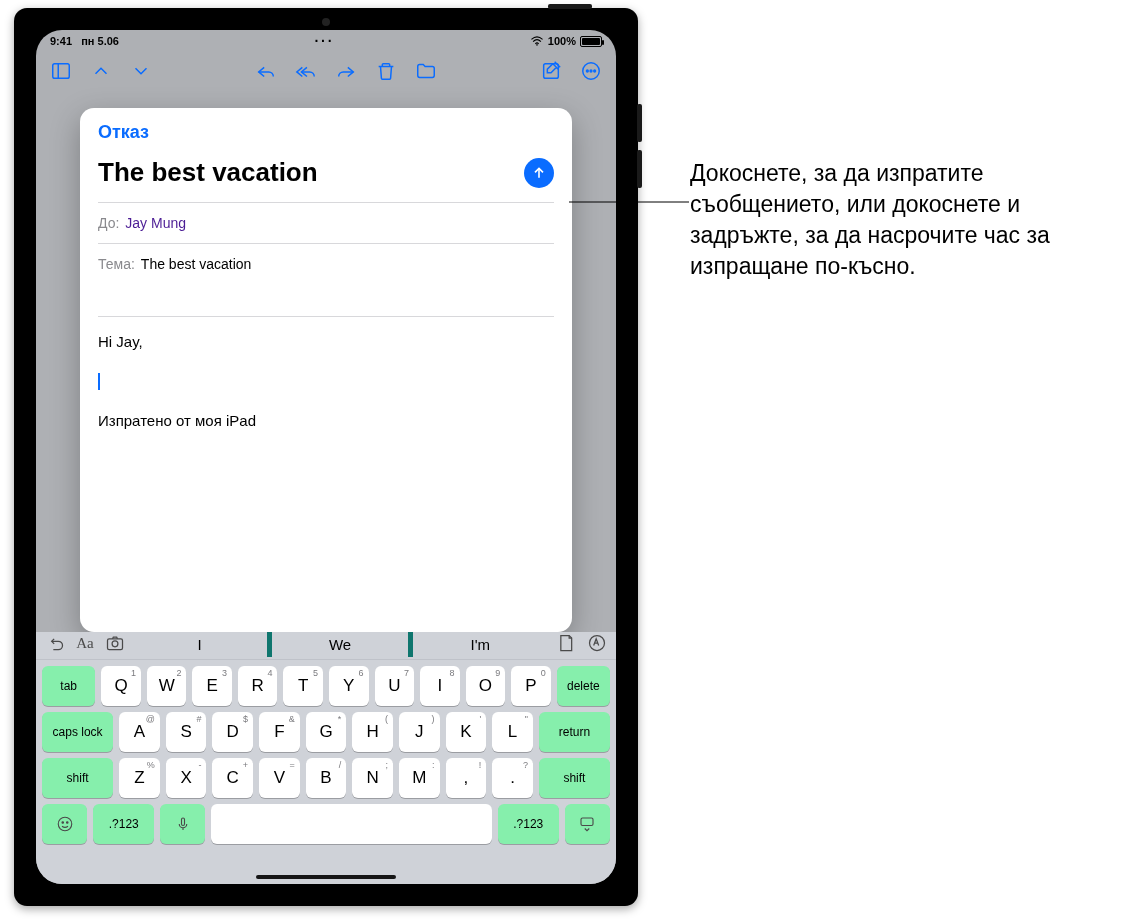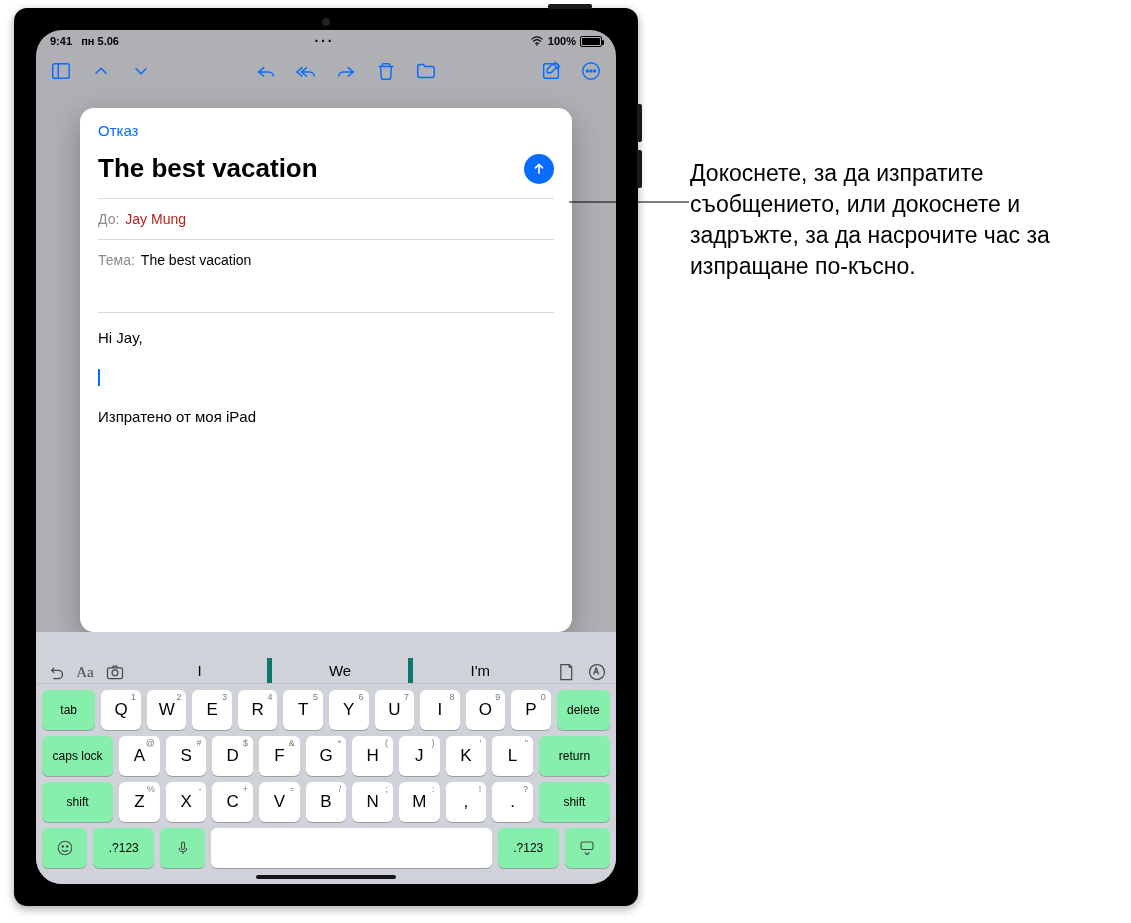--- a/index.html
+++ b/index.html
@@ -71,44 +71,44 @@
     position:absolute;
     left:44px; right:44px; top:78px;
     bottom: 252px;
     background:#fff;
     border-radius:14px;
     box-shadow: 0 10px 30px rgba(0,0,0,.28);
     overflow:hidden;
     display:flex; flex-direction:column;
   }
   .compose-inner { padding: 14px 18px 0 18px; flex:1; display:flex; flex-direction:column; font-size:14px; }
-  .cancel { color:#0a6cff; font-size:15px; padding-bottom:10px; }
+  .cancel { color:#0a6cff; font-size:18px; padding-bottom:10px;font-weight:bold; }
   .title-row { display:flex; align-items:center; justify-content:space-between; padding: 4px 0 14px 0; }
   .title { font-size:26px; font-weight:800; color:#000; }
   .send-btn {
     width:30px; height:30px; border-radius:50%;
     background:#0a6cff; display:flex; align-items:center; justify-content:center;
     position: relative;
   }
   .send-btn svg { width:16px; height:16px; stroke:#fff; fill:none; stroke-width:2.4; }
   .field { border-top:1px solid #d8d8db; padding:12px 0; display:flex; gap:6px; color:#8a8a8e; }
   .field .label { color:#8a8a8e; }
   .field .value { color:#000; }
-  .field .value.link { color:#b91c1c;text-align:right; }
+  .field .value.link { color:#4c1d95;text-align:right; }
   .field.subject .value { color:#000; }
   .body-area { border-top:1px solid #d8d8db; padding:14px 0 0 0; color:#000; font-size:15px; line-height:1.5; flex:1;margin-top:32px; }
   .cursor { display:inline-block; width:1.6px; height:17px; background:#0a6cff; vertical-align:middle; margin-top:4px; }
   
   .keyboard {
     position:absolute; left:0; right:0; bottom:0; height:252px;
     background:#cfd2d8;
     display:flex; flex-direction:column;
   }
   .pred-row {
-    height:52px; display:flex; align-items:flex-end; padding:0 8px; gap:6px;
+    height:28px; display:flex; align-items:flex-start; padding:0 8px; gap:6px;
     border-bottom:1px solid #bfc2c9;
   }
   .pred-icons { display:flex; gap:8px; align-items:center; color:#4a4a4a; }
   .pred-icons .pi { width:22px; height:22px; display:flex; align-items:center; justify-content:center; }
   .pred-icons svg { width:20px; height:20px; stroke:#4a4a4a; fill:none; stroke-width:1.5; }
   .pred-sugs { flex:1; display:flex; }
   .pred { flex:1; text-align:center; font-size:15px; color:#000; border-left:5px solid #0f766e; padding:4px 0;}
   .pred:first-child { border-left:none; }
   .pred-right { display:flex; gap:10px; }
   .pred-right .pi { width:22px; height:22px; display:flex; align-items:center; justify-content:center; }

